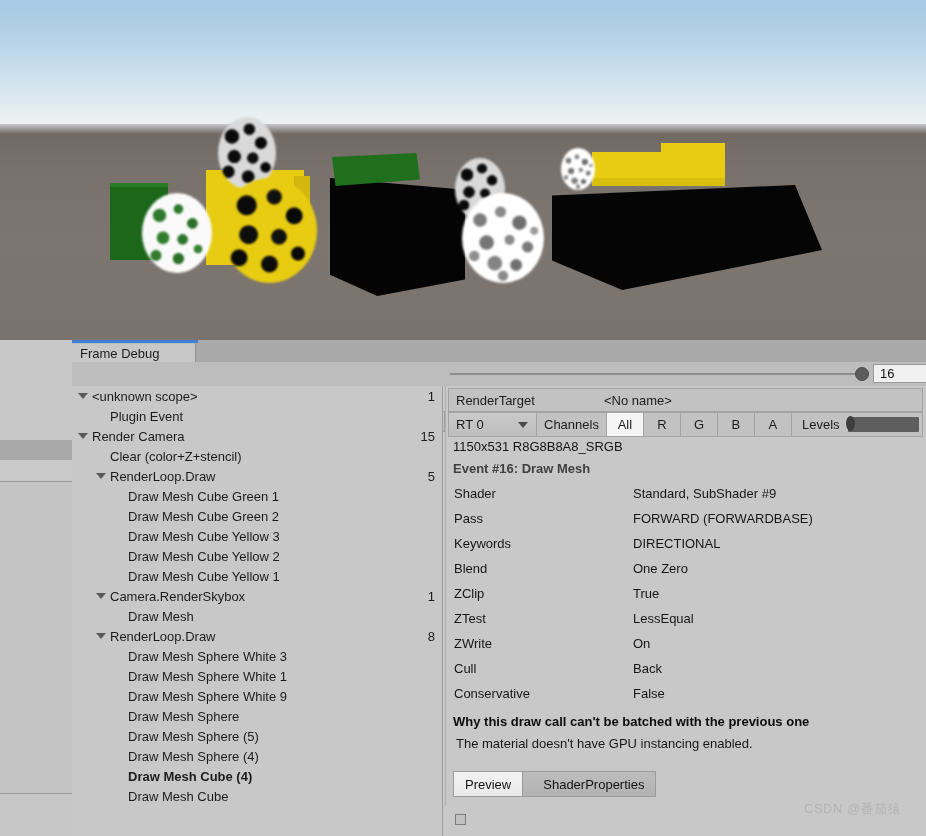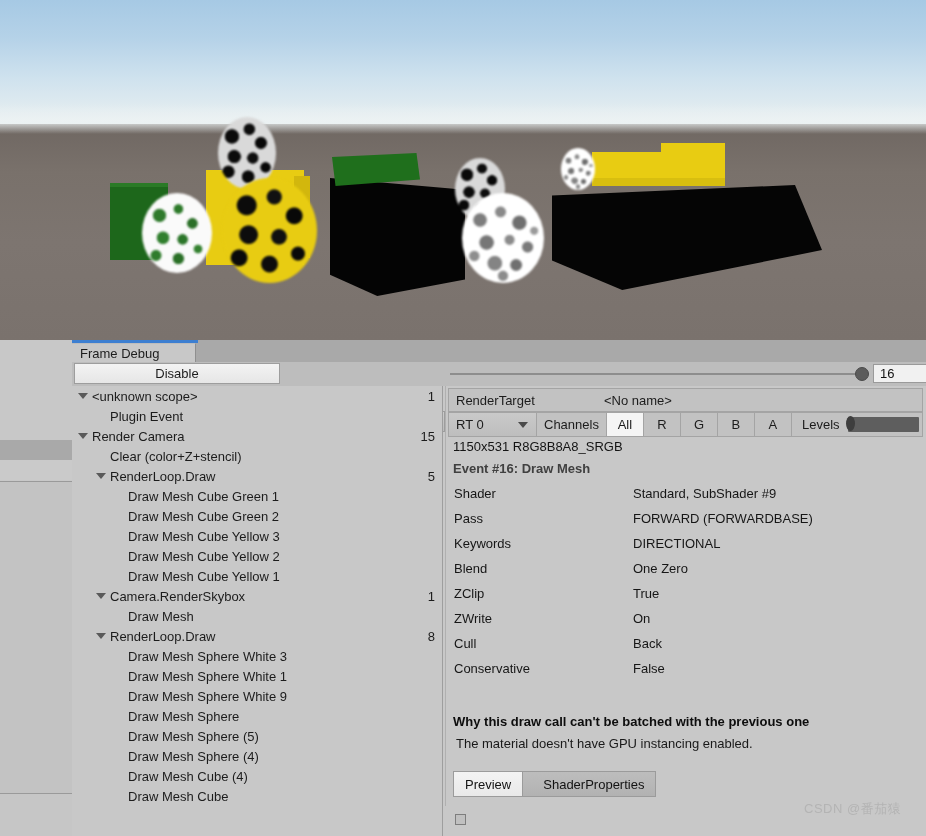--- a/index.html
+++ b/index.html
@@ -221,23 +221,20 @@
   <div class="fd-window">
 
     <div class="fd-tabstrip">
       <div class="fd-accent"></div>
       <div class="fd-tab">
         <span>Frame Debug</span>
       </div>
     </div>
 
     <div class="fd-toolbar">
-      <div class="btn-disable">
-        <span>Disable</span>
-      </div>
       <div class="dd-editor">
         <span>Editor</span>
         <span class="dd-arrow"></span>
       </div>
       <div class="ev-slider-wrap">
         <div class="ev-track"></div>
         <div class="ev-knob"></div>
         <div class="ev-num">
           <span>16</span>
         </div>
@@ -322,21 +319,21 @@
               <span>Draw Mesh Sphere</span>
             </div>
             <div class="tree-row" style="padding-left: 42px;">
               <span class="tw-spacer"></span>
               <span>Draw Mesh Sphere (5)</span>
             </div>
             <div class="tree-row" style="padding-left: 42px;">
               <span class="tw-spacer"></span>
               <span>Draw Mesh Sphere (4)</span>
             </div>
-            <div class="tree-row" style="padding-left: 42px;">
+            <div class="tree-row" style="padding-left: 42px; font-weight: bold;">
               <span class="tw-spacer"></span>
               <span>Draw Mesh Cube (4)</span>
             </div>
             <div class="tree-row" style="padding-left: 42px;">
               <span class="tw-spacer"></span>
               <span>Draw Mesh Cube</span>
             </div>
           </div>
       </div>
       <div class="tree-sep"></div>
@@ -385,20 +382,24 @@
             </div>
             <div class="prop-row">
               <span class="prop-key">Blend</span>
               <span class="prop-val">One Zero</span>
             </div>
             <div class="prop-row">
               <span class="prop-key">ZClip</span>
               <span class="prop-val">True</span>
             </div>
             <div class="prop-row">
+              <span class="prop-key">ZTest</span>
+              <span class="prop-val">LessEqual</span>
+            </div>
+            <div class="prop-row">
               <span class="prop-key">ZWrite</span>
               <span class="prop-val">On</span>
             </div>
             <div class="prop-row">
               <span class="prop-key">Cull</span>
               <span class="prop-val">Back</span>
             </div>
             <div class="prop-row">
               <span class="prop-key">Conservative</span>
               <span class="prop-val">False</span>

